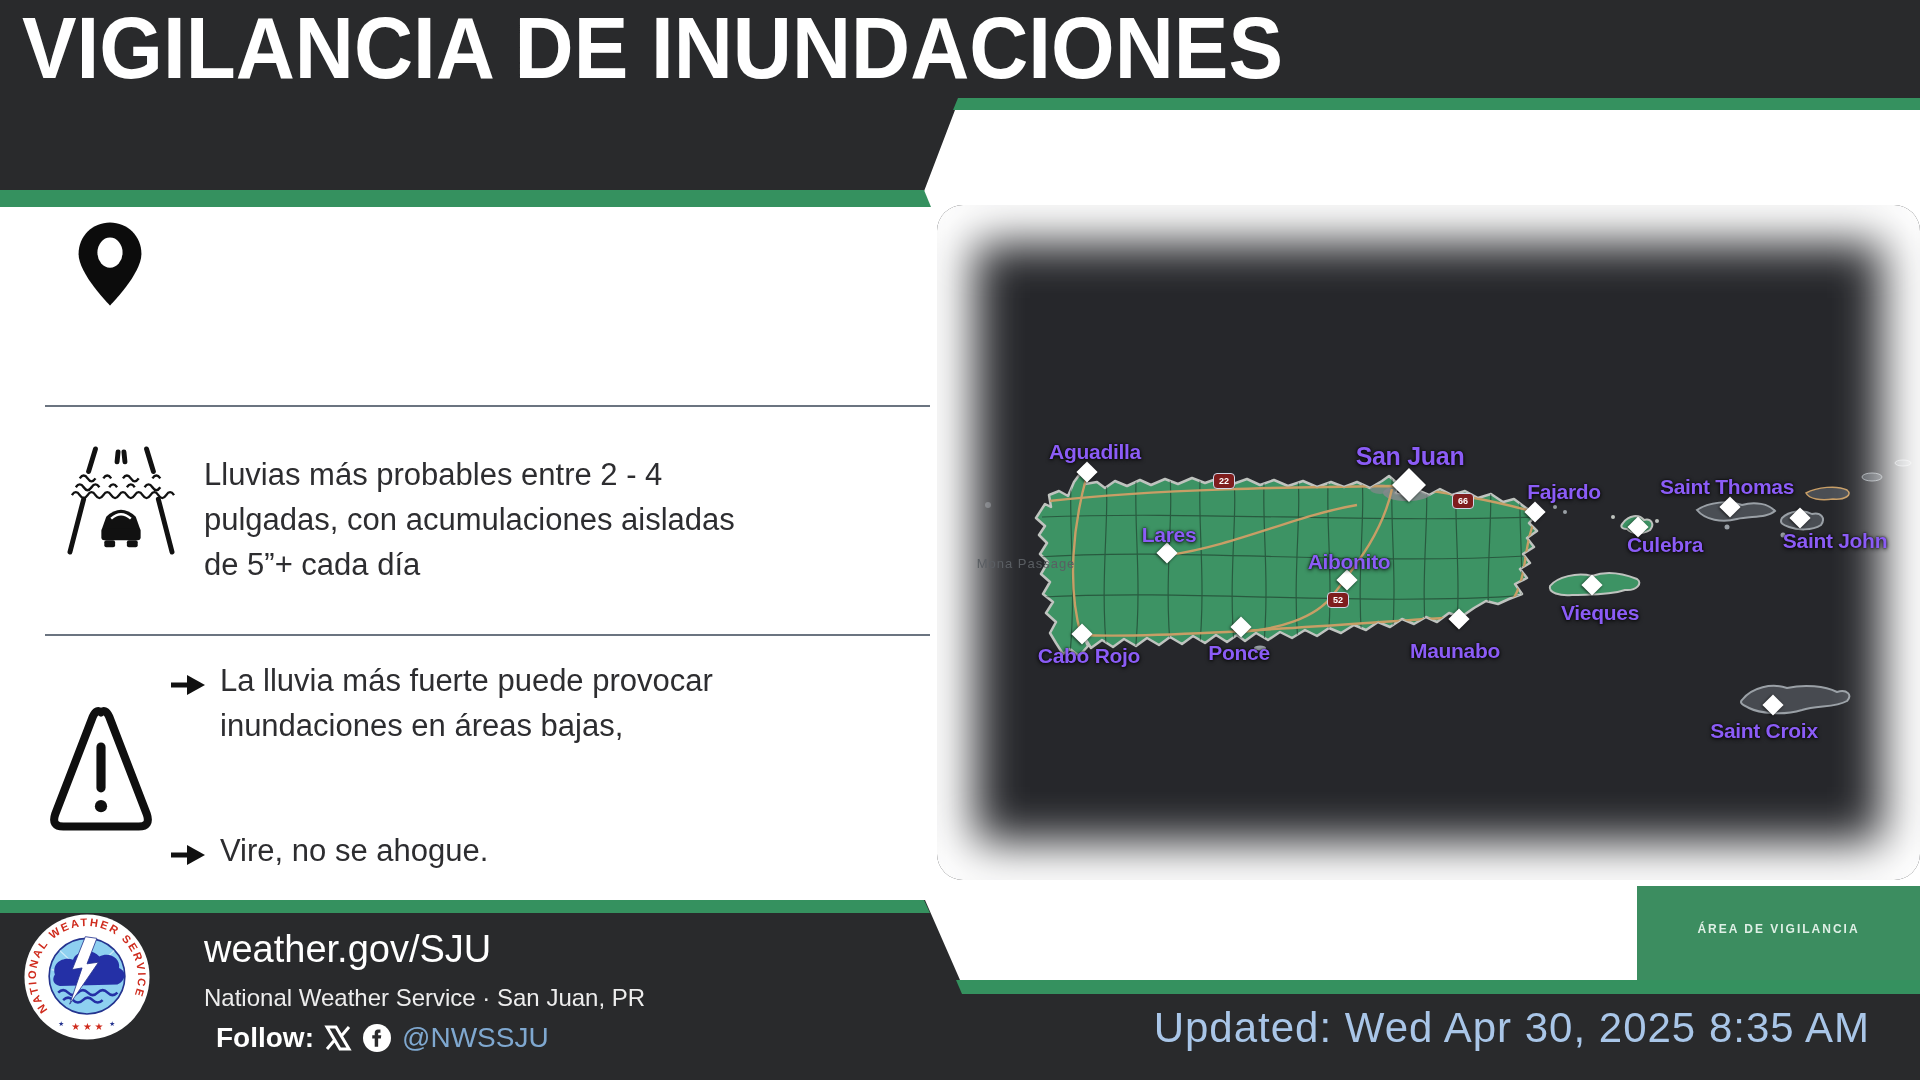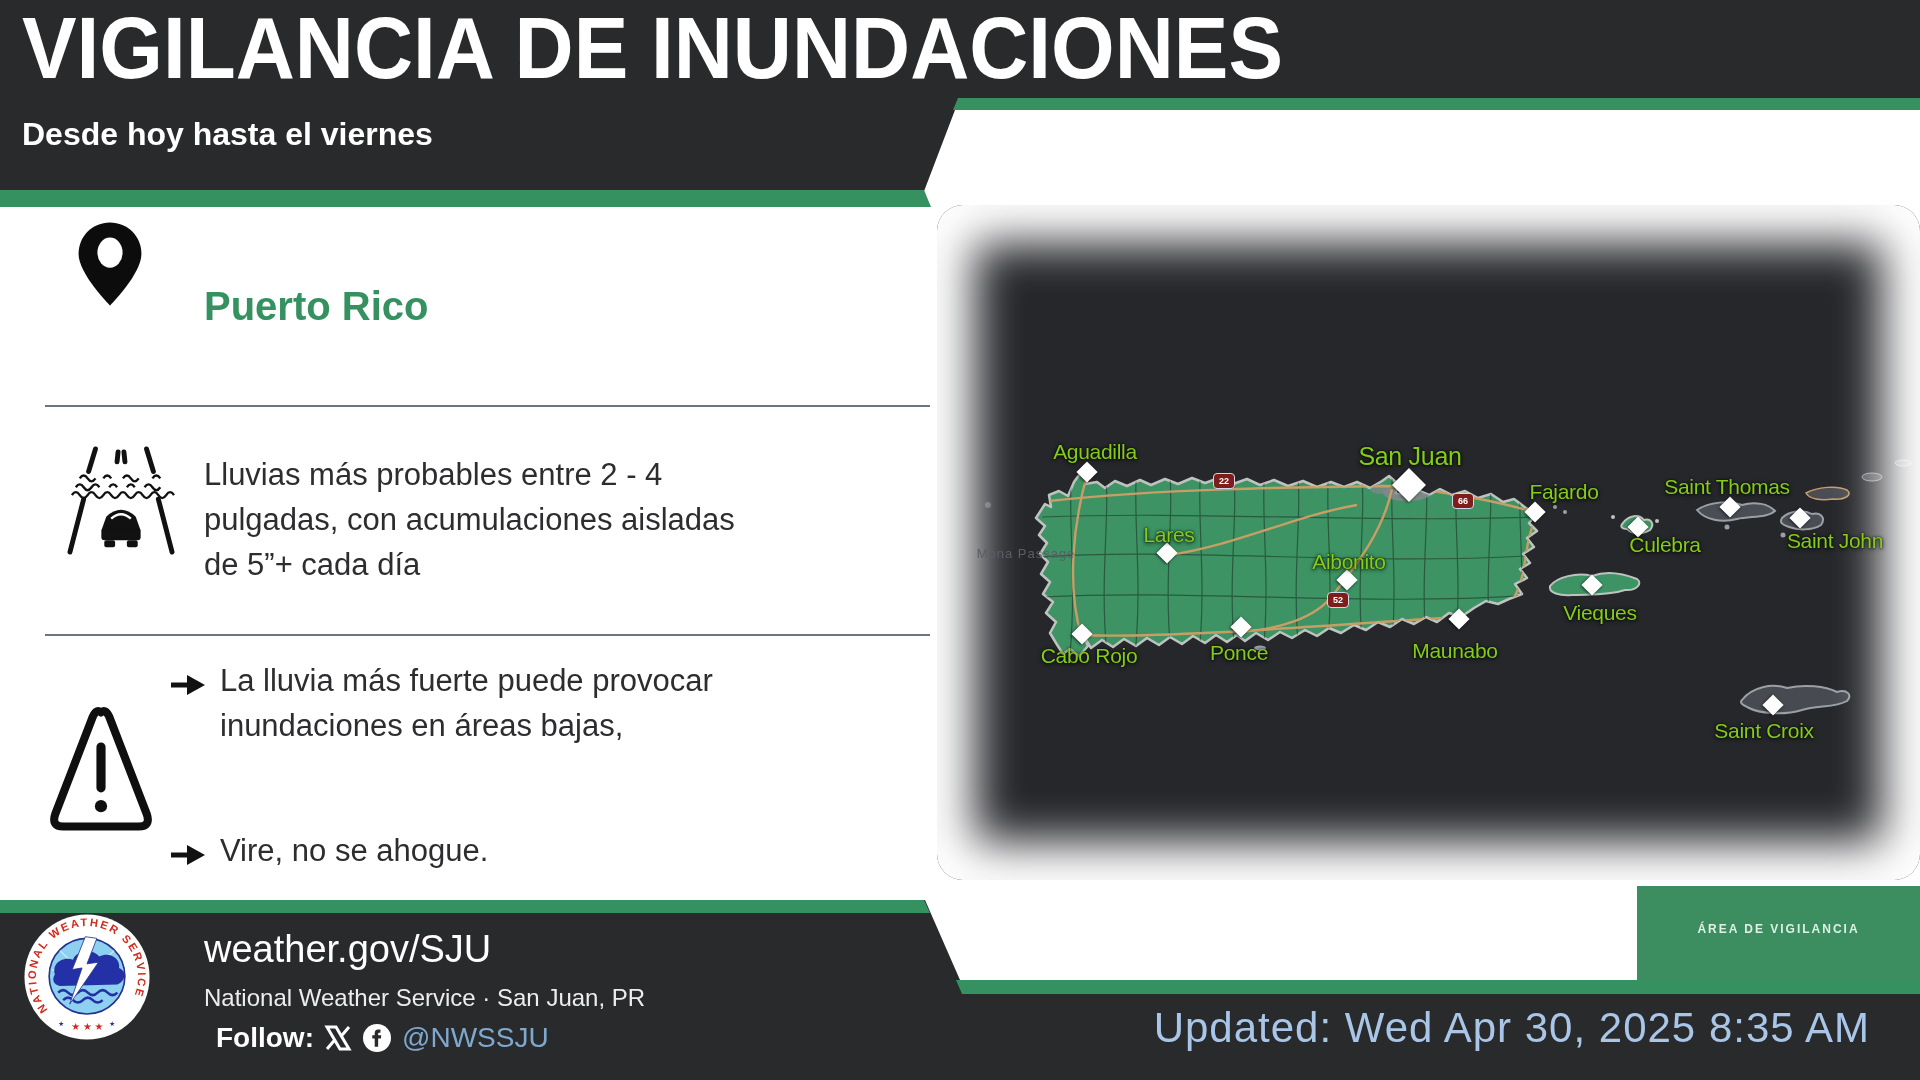--- a/index.html
+++ b/index.html
@@ -43,21 +43,21 @@
   
   #badge{left:1637px;top:886px;width:283px;height:94px;background:#3c8d60;text-align:center;
     padding-top:16px;box-sizing:border-box;}
   #badge-title{color:#fff;font-size:27px;font-weight:800;letter-spacing:1px;}
   #badge-sub{color:#dff0e6;font-size:12px;font-weight:700;letter-spacing:2px;margin-top:20px;}
 
   
   #map{left:937px;top:205px;width:983px;height:675px;background:#26272b;border-radius:26px;}
   #map svg{position:absolute;left:0;top:0;}
   #map-fade{position:absolute;inset:0;border-radius:26px;box-shadow:inset 0 0 46px 38px #ffffff;pointer-events:none;}
-  .city{position:absolute;transform:translate(-50%,-50%);color:#84cc16;font-size:21px;font-weight:400;
+  .city{position:absolute;transform:translate(-50%,-50%);color:#8b5cf6;font-size:21px;font-weight:700;
     letter-spacing:-.3px;white-space:nowrap;text-shadow:0 1px 4px rgba(0,0,0,.95),0 0 2px rgba(0,0,0,.8);}
   .city.lg{font-size:25px;}
   .sea-label{position:absolute;transform:translate(-50%,-50%);color:#5a5e63;font-size:13px;letter-spacing:1px;}
   .dm{position:absolute;width:15px;height:15px;background:#fff;transform:translate(-50%,-50%) rotate(45deg);
     box-shadow:0 1px 3px rgba(0,0,0,.7);}
   .dm.lg{width:24px;height:24px;}
   .shield{position:absolute;transform:translate(-50%,-50%);width:20px;height:14px;background:#7f1d1d;
     border:1px solid #cfd8e8;border-radius:4px;color:#fff;font-size:9px;font-weight:700;
     display:flex;align-items:center;justify-content:center;}
 </style>
@@ -66,27 +66,25 @@
 
 <div id="canvas">
 
   <div class="abs" id="white-main"></div>
   <div class="abs strip" id="strip-tl"></div>
   <div class="abs strip" id="strip-tr"></div>
   <div class="abs strip" id="strip-bl"></div>
   <div class="abs strip" id="strip-br"></div>
 
   <div class="abs" id="title">VIGILANCIA DE INUNDACIONES</div>
-  <div class="abs" id="subtitle">Desde hoy hasta el viernes</div>
 
   <svg class="abs" style="left:70px;top:220px" width="80" height="88" viewBox="0 0 60 70">
     <path d="M30,2 C16,2 5,13 5,27 C5,43 30,68 30,68 C30,68 55,43 55,27 C55,13 44,2 30,2 Z" fill="#0c0c0c"></path>
     <ellipse cx="30" cy="26" rx="10" ry="12" fill="#ffffff"></ellipse>
   </svg>
-  <div class="abs" id="loc-name">Puerto Rico</div>
 
   <div class="abs divider" id="div1"></div>
 
   <svg class="abs" style="left:62px;top:446px" width="118" height="110" viewBox="0 0 120 112">
     <g stroke="#111" stroke-width="5" stroke-linecap="round" fill="none">
       <path d="M34,3 L27,26"></path>
         <path d="M86,3 L93,26"></path>
       <path d="M57,6 L56,16"></path>
         <path d="M63,6 L64,16"></path>
       <path d="M22,54 L8,108"></path>
@@ -228,21 +226,21 @@
     <span class="city" style="left:412px;top:357px">Aibonito</span>
     <span class="city" style="left:152px;top:451px">Cabo Rojo</span>
     <span class="city" style="left:302px;top:448px">Ponce</span>
     <span class="city" style="left:518px;top:446px">Maunabo</span>
     <span class="city" style="left:627px;top:287px">Fajardo</span>
     <span class="city" style="left:728px;top:340px">Culebra</span>
     <span class="city" style="left:790px;top:282px">Saint Thomas</span>
     <span class="city" style="left:898px;top:336px">Saint John</span>
     <span class="city" style="left:663px;top:408px">Vieques</span>
     <span class="city" style="left:827px;top:526px">Saint Croix</span>
-    <span class="sea-label" style="left:89px;top:348px">Mona Passage</span>
+    <span class="sea-label" style="left:89px;top:358px">Mona Passage</span>
   </div>
 
   <div class="abs" id="badge">
     <div id="badge-sub">ÁREA DE VIGILANCIA</div>
   </div>
 
   <svg class="abs" style="left:22px;top:912px" width="130" height="130" viewBox="0 0 158 158">
     <circle cx="79" cy="79" r="76" fill="#ffffff"></circle>
     <circle cx="79" cy="78" r="46" fill="#8ed0f0" stroke="#24338f" stroke-width="2"></circle>
     <g stroke="#d8f0fa" stroke-width="1.5" opacity=".9">

